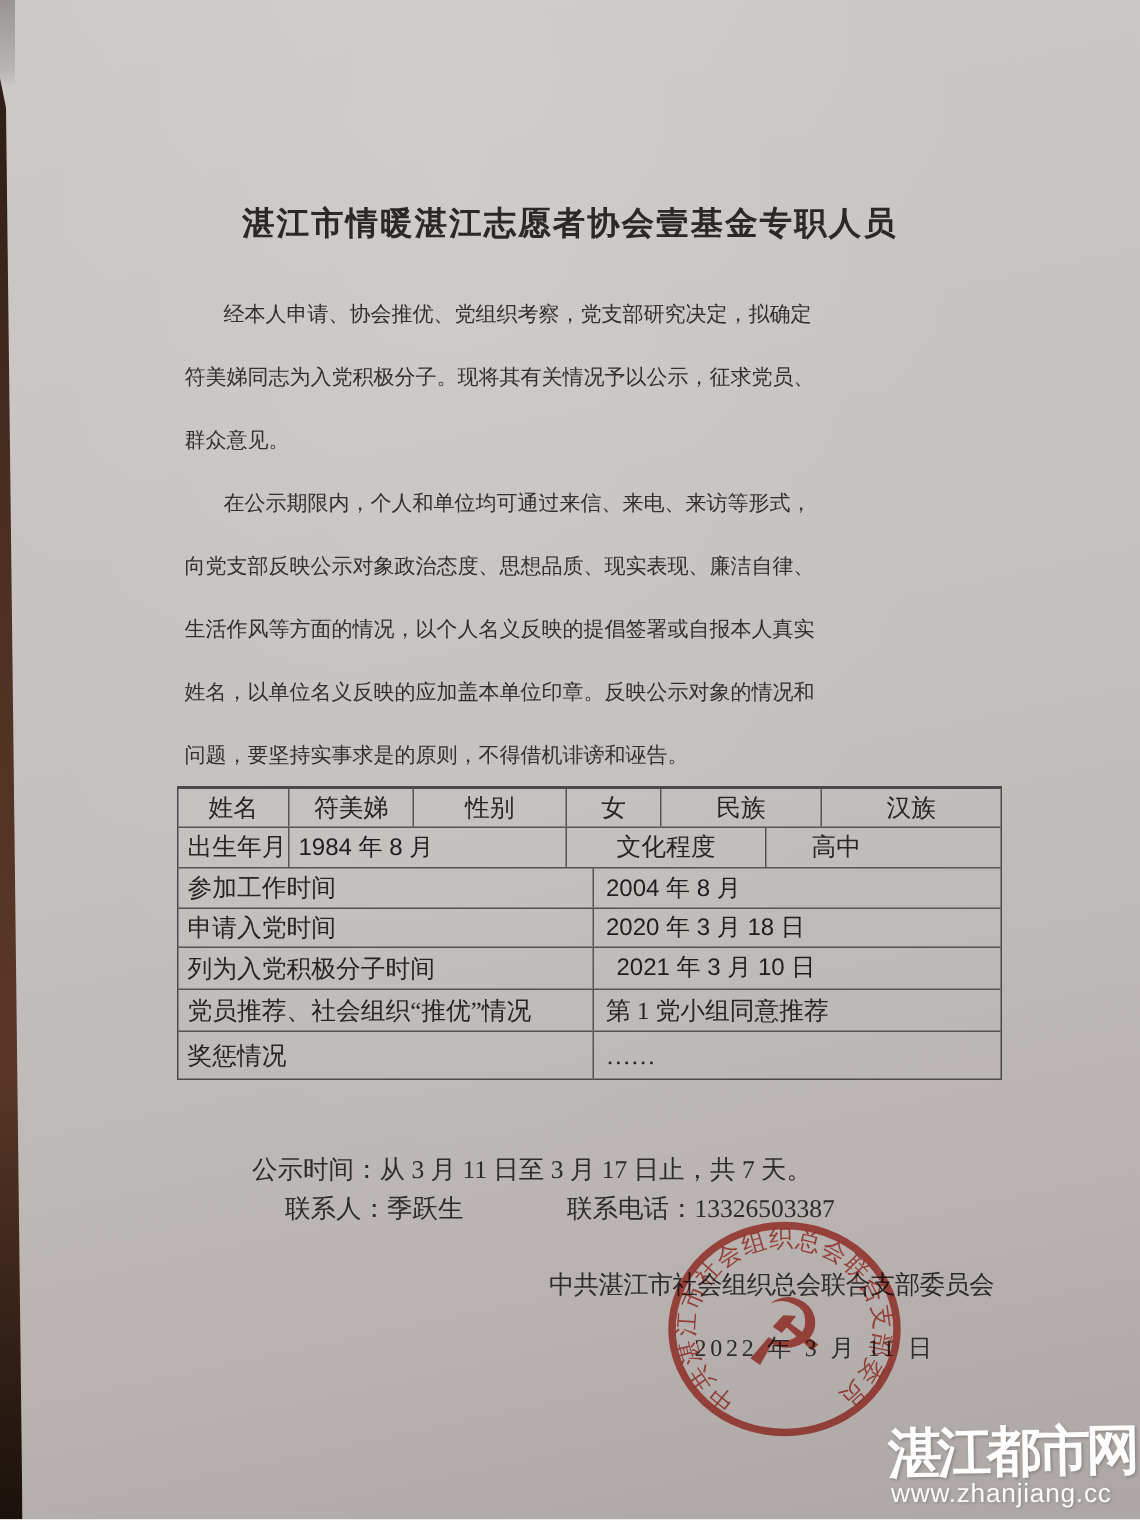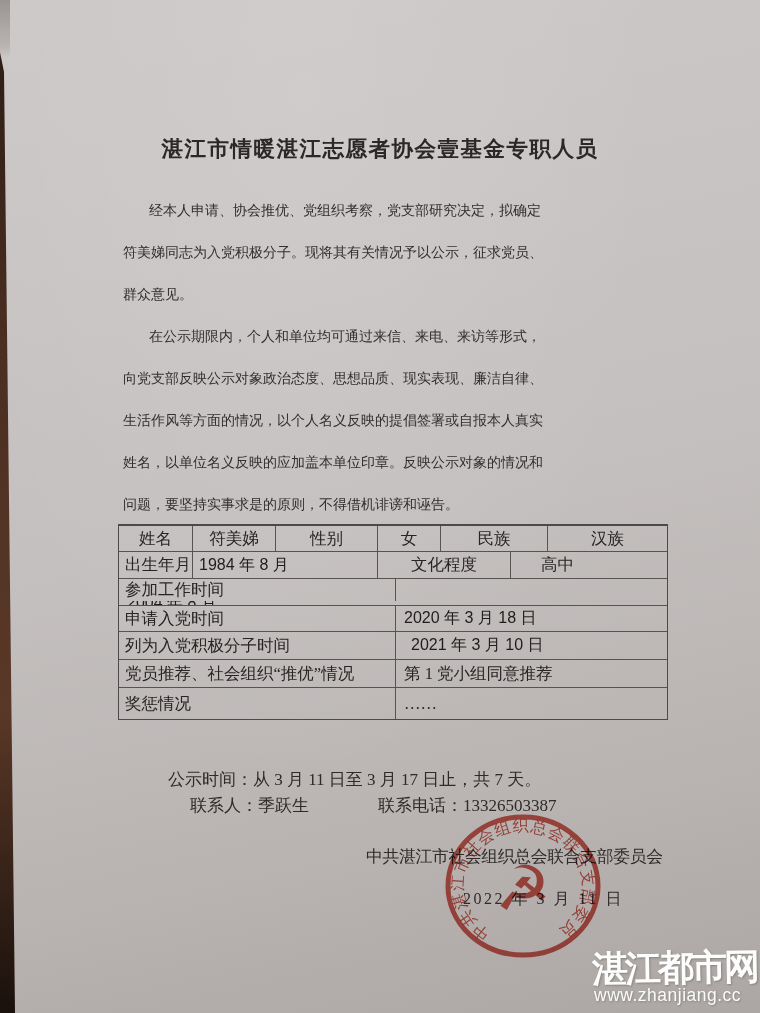--- a/index.html
+++ b/index.html
@@ -83,21 +83,21 @@
       <div class="tcell tc-center" style="width:63px;">女</div>
       <div class="tcell tc-center" style="width:107px;">民族</div>
       <div class="tcell tc-center" style="flex:1;">汉族</div>
     </div>
     <div class="trow" style="height:26px;">
       <div class="tcell tc-left" style="width:74px;">出生年月</div>
       <div class="tcell tc-left val-sans" style="width:185px;">1984 年 8 月</div>
       <div class="tcell tc-center" style="width:133px;">文化程度</div>
       <div class="tcell" style="flex:1;padding-left:30px;">高中</div>
     </div>
-    <div class="trow" style="height:26px;flex-direction:column;">
+    <div class="trow" style="height:26px;">
       <div class="tcell tc-left" style="width:277px;">参加工作时间</div>
       <div class="tcell val-sans" style="flex:1;padding-left:8px;">2004 年 8 月</div>
     </div>
     <div class="trow" style="height:25px;">
       <div class="tcell tc-left" style="width:277px;">申请入党时间</div>
       <div class="tcell val-sans" style="flex:1;padding-left:8px;">2020 年 3 月 18 日</div>
     </div>
     <div class="trow" style="height:27px;">
       <div class="tcell tc-left" style="width:277px;">列为入党积极分子时间</div>
       <div class="tcell val-sans" style="flex:1;padding-left:15px;">2021 年 3 月 10 日</div>

